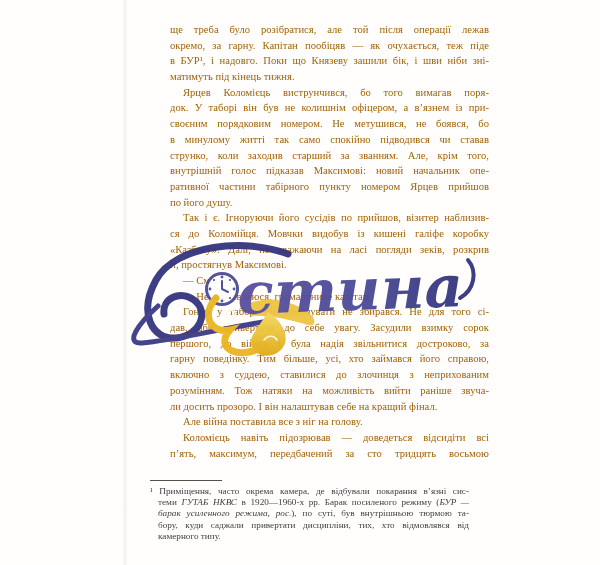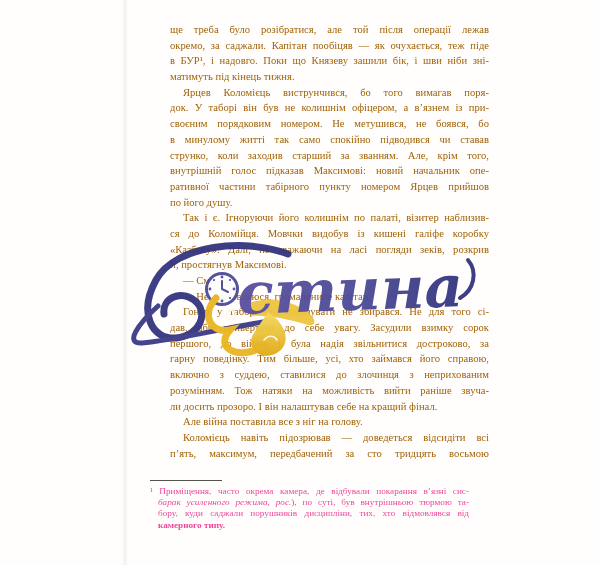--- a/index.html
+++ b/index.html
@@ -36,55 +36,55 @@
     position:absolute;left:118px;top:240px;width:360px;height:118px;
     z-index:5;pointer-events:none;opacity:.95;overflow:visible;
   }
   .wm-script{
     font-family:"DejaVu Serif","Liberation Serif",serif;
     font-style:italic;font-weight:bold;
   }
 
   .footnote{
     position:absolute;left:150px;top:486px;width:319px;
-    color:#ec4899;
+    color:#404040;
   }
   .fn-rule{
     position:absolute;left:150px;top:480px;width:72px;height:0;
     border-top:1px solid #53514b;
   }
   .fnl{
     font-size:9.2px;line-height:11.2px;height:11.2px;
     text-align:justify;text-align-last:justify;-moz-text-align-last:justify;
     padding-left:8px;
   }
   .fnl.first{text-indent:-8px;}
-  .fnl.last{text-align-last:left;font-weight:bold;-moz-text-align-last:left;}
+  .fnl.last{text-align-last:left;-moz-text-align-last:left;}
   .it{font-style:italic;}
 </style>
 </head>
 <body>
 
 <div class="page">
   <div class="page-edge"></div>
 
   <main class="body-text">
     <div class="ln">ще треба було розібратися, але той після операції лежав</div>
-    <div class="ln">окремо, за саджали. Капітан пообіцяв — як очухається, теж піде</div>
+    <div class="ln">окремо, за гарну. Капітан пообіцяв — як очухається, теж піде</div>
     <div class="ln">в БУР¹, і надовго. Поки що Князеву зашили бік, і шви ніби зні-</div>
     <div class="ln last">матимуть під кінець тижня.</div>
     <div class="ln ind">Ярцев Коломієць виструнчився, бо того вимагав поря-</div>
     <div class="ln">док. У таборі він був не колишнім офіцером, а в’язнем із при-</div>
     <div class="ln">своєним порядковим номером. Не метушився, не боявся, бо</div>
     <div class="ln">в минулому житті так само спокійно підводився чи ставав</div>
     <div class="ln">струнко, коли заходив старший за званням. Але, крім того,</div>
     <div class="ln">внутрішній голос підказав Максимові: новий начальник опе-</div>
     <div class="ln">ративної частини табірного пункту номером Ярцев прийшов</div>
     <div class="ln last">по його душу.</div>
-    <div class="ln ind">Так і є. Ігноруючи його колишнім по палаті, візитер наблизив-</div>
+    <div class="ln ind">Так і є. Ігноруючи його сусідів по прийшов, візитер наблизив-</div>
     <div class="ln">ся до Коломійця. Мовчки видобув із кишені галіфе коробку</div>
     <div class="ln">«Казбеку». Далі, не зважаючи на ласі погляди зеків, розкрив</div>
     <div class="ln last">її, простягнув Максимові.</div>
     <div class="ln ind last">— Смакуй.</div>
     <div class="ln ind last">— Не відмовляюся, громадянине капітан.</div>
     <div class="ln ind">Гонор у таборі він показувати не збирався. Не для того сі-</div>
     <div class="ln">дав, аби привертати до себе увагу. Засудили взимку сорок</div>
     <div class="ln">першого, до війни, і була надія звільнитися достроково, за</div>
     <div class="ln">гарну поведінку. Тим більше, усі, хто займався його справою,</div>
     <div class="ln">включно з суддею, ставилися до злочинця з неприхованим</div>
@@ -139,22 +139,25 @@
     <path d="M342,58 C356,50 360,32 350,20" fill="none" stroke="#33347e" stroke-width="4" stroke-linecap="round"></path>
   </svg>
 
   <div class="fn-rule"></div>
 
   <footer class="footnote">
     <div class="fnl first">
       <span>¹ Приміщення, часто окрема камера, де відбували покарання в’язні сис-</span>
     </div>
     <div class="fnl">
+      <span>теми </span><span class="it">ГУТАБ НКВС</span><span> в 1920—1960-х рр. Барак посиленого режиму (</span><span class="it">БУР —</span>
+    </div>
+    <div class="fnl">
       <span class="it">барак усиленного режима, рос.</span><span>), по суті, був внутрішньою тюрмою та-</span>
     </div>
     <div class="fnl">
-      <span>бору, куди саджали порушників дисципліни, тих, хто відмовлявся від</span>
+      <span>бору, куди саджали привертати дисципліни, тих, хто відмовлявся від</span>
     </div>
     <div class="fnl last">
       <span>камерного типу.</span>
     </div>
   </footer>
 </div>
 
 </body></html>

